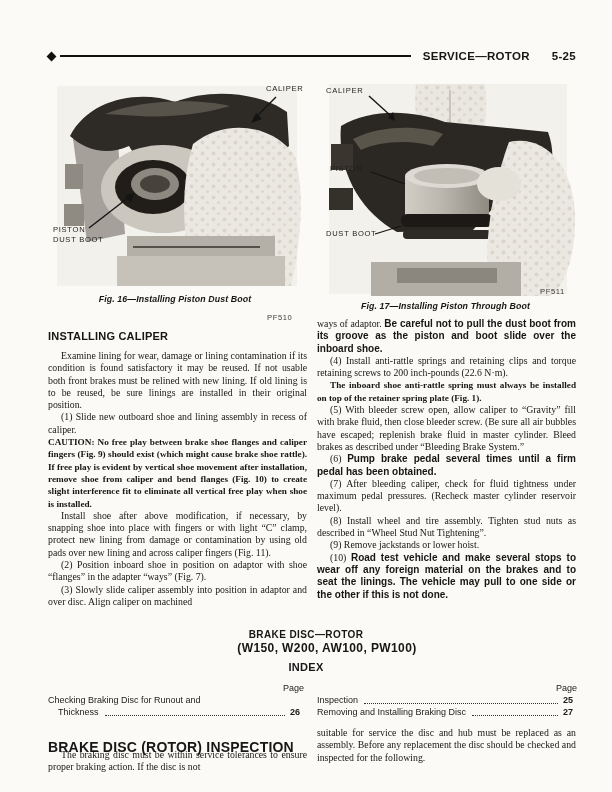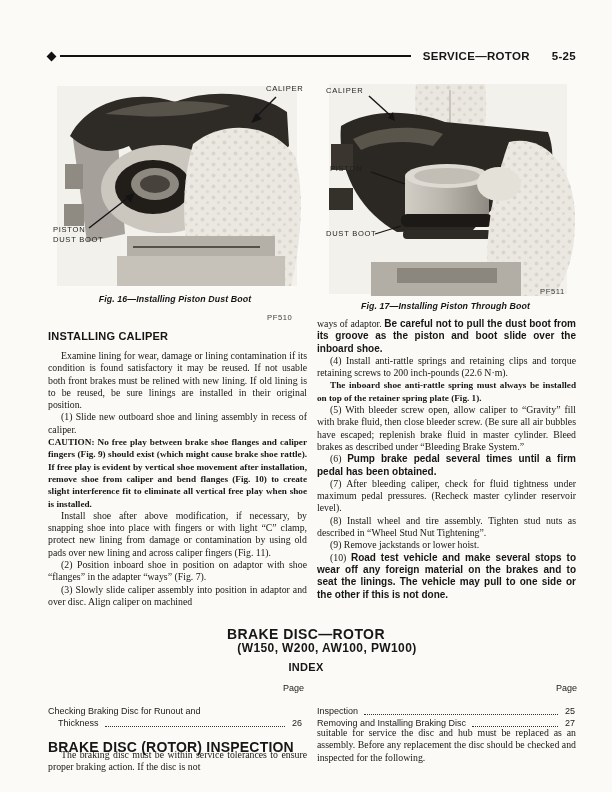--- a/index.html
+++ b/index.html
@@ -29,34 +29,34 @@
   .col-left { left:48px; top:314px; }
   .col-right { left:317px; top:318px; }
   h2.sec { font-family:"Liberation Sans", sans-serif; font-weight:bold; font-size:11px; margin:16px 0 8px 0; letter-spacing:0.2px; }
   .col p { margin:0; text-align:justify; font-size:9.8px; line-height:12.3px; }
   .ind { text-indent:13px; }
   p.bsans { font-family:Liberation Serif, serif; font-weight:bold; font-size:9.2px; line-height:12.3px; }
   span.b { font-family:"Liberation Sans", sans-serif; font-weight:bold; font-size:10px; }
 
   
   .rotor { position:absolute; top:628px; left:0; width:612px; text-align:center; font-family:"Liberation Sans", sans-serif; font-weight:bold; }
-  .rotor .t1 { font-size:14px; line-height:13px; letter-spacing:0.4px;text-align:center; }
+  .rotor .t1 { font-size:10px; line-height:13px; letter-spacing:0.4px;text-align:center; }
   .rotor .t2 { font-size:12px;  line-height:14px; letter-spacing:0.4px;padding-left:42px; }
   .rotor .idxh { font-size:11px; margin-top:6px; letter-spacing:0.3px; }
 
   
   .index-col { position:absolute; font-family:"Liberation Sans", sans-serif; font-size:9px; color:#1b1b1b; }
   .index-left  { left:48px;  top:683px; width:256px; }
   .index-right { left:317px; top:683px; width:260px; }
-  .pl { text-align:right; line-height:11px; margin-bottom:12px; }
+  .pl { text-align:right; line-height:11px; margin-bottom:1px; }
   .idx-line1 { line-height:11.5px; }
   .idx-row { display:flex; align-items:flex-end; line-height:11.5px; }
   .ind2 { padding-left:10px; }
   .leader { flex:1; border-bottom:1.4px dotted #333; margin:0 5px 2.5px 6px; min-width:12px; }
-  .pgnum { width:14px; text-align:center; flex:0 0 auto; }
+  .pgnum { width:14px; text-align:left; flex:0 0 auto;font-weight:bold; }
 
   
   .insp-h { position:absolute; left:48px; top:727px; font-family:"Liberation Sans", sans-serif; font-weight:bold; font-size:14px; letter-spacing:0.2px; }
   .bp { position:absolute; width:259px; }
   .bp p { margin:0; text-align:justify; font-size:9.8px; line-height:12.3px; }
   .bp-left  { left:48px;  top:749px; }
   .bp-right { left:317px; top:727px; }
 </style>
 </head>
 <body>

